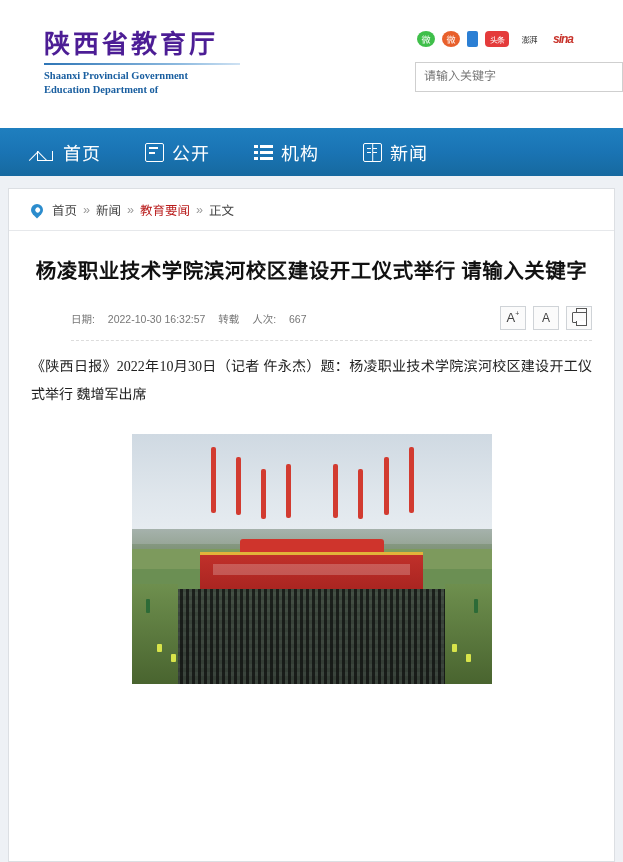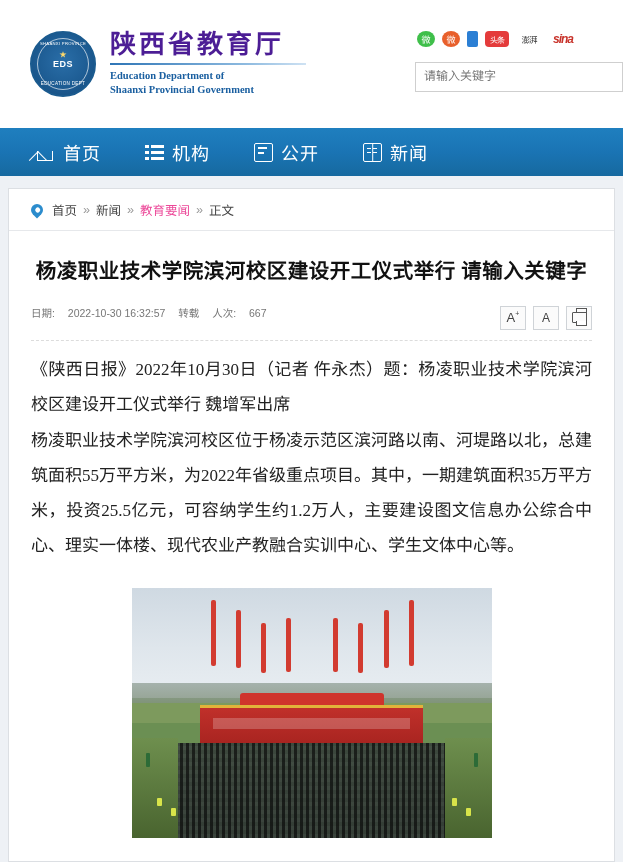--- a/index.html
+++ b/index.html
@@ -239,39 +239,40 @@
     position: relative;
     margin-right: 3px;
     flex: 0 0 auto;
   }
   .pin:after {
     content:""; position:absolute; left:3.5px; top:3.5px; width:5px; height:5px;
     background:#fff; border-radius:50%;
   }
   .bc-sep { color:#999; }
   .bc-link { color:#444; }
-  .bc-hl { color:#ec4899; }
+  .bc-hl { color:#b91c1c; }
 
   .article { padding: 0 22px; }
   h1.art-title {
     font-family: "Liberation Serif", serif;
     font-size: 20.5px;
     line-height: 1.4;
     text-align: center;
     color: #111;
     font-weight: bold;
     margin: 26px 0 18px 0;
     letter-spacing: .5px;
   }
   .meta-row {
     display: flex;
-    align-items: flex-start;
+    align-items: flex-end;
     justify-content: space-between;
     border-bottom: 1px dashed #dcdcdc;
     padding-bottom: 10px;
+    margin-left: 40px;
   }
   .meta-left { font-size: 10.5px; color: #777; line-height: 1.9; }
   .meta-left span { margin-right: 10px; }
   .meta-tools { display: flex; align-items: center; gap: 7px; padding-top: 2px; }
   .tool {
     width: 26px; height: 24px;
     border: 1px solid #cfd3d7;
     background: #fbfbfb;
     display: flex; align-items: center; justify-content: center;
     font-size: 12px; color: #444;
@@ -290,21 +291,21 @@
     border:1.4px solid #555; border-bottom:0;
   }
   .tool .printer:after {
     content:""; position:absolute; left:3px; bottom:-4px; width:9px; height:4px;
     border:1.4px solid #555; border-top:0; background:#fff;
   }
 
   .art-body { padding-top: 12px; }
   .art-body p {
     font-family: "Liberation Serif", serif;
-    font-size: 17px;
+    font-size: 14px;
     line-height: 2.05;
     color: #222;
     margin: 0 0 2px 0;
     text-align: justify;
     text-indent: 0;
   }
 
   .figure { text-align: center; margin-top: 24px; }
   .figure .photo {
     width: 360px;
@@ -370,32 +371,25 @@
     position:absolute; width:4px; height:14px; background:#2d6b37; border-radius:1px;
   }
 </style>
 </head>
 <body>
 
 <div class="page">
 
   <div class="header">
     <div class="logo-block">
-      <div class="emblem">
-        <div class="ring"></div>
-        <div class="emblem-top">SHAANXI PROVINCE</div>
-        <div class="star">★</div>
-        <div class="emblem-center">EDS</div>
-        <div class="emblem-bottom">EDUCATION DEPT</div>
-      </div>
       <div class="title-wrap">
         <div class="title-cn">陕西省教育厅</div>
         <div class="title-rule"></div>
+        <div class="title-en">Shaanxi Provincial Government</div>
         <div class="title-en">Education Department of</div>
-        <div class="title-en">Shaanxi Provincial Government</div>
       </div>
     </div>
 
     <div class="header-right">
       <div class="social-row">
         <span class="si wechat">微</span>
         <span class="si weibo">微</span>
         <span class="si phone"></span>
         <span class="si toutiao">头条</span>
         <span class="si pengpai">澎湃</span>
@@ -404,41 +398,41 @@
       <div class="search-box">
         <input type="text" placeholder="请输入关键字" style="">
       </div>
     </div>
   </div>
 
   <div class="nav">
     <div class="nav-item">
       <span class="nav-ico ic-home"></span>
       <span>首页</span>
+    </div>
+    <div class="nav-item">
+      <span class="nav-ico ic-open"></span>
+      <span>公开</span>
     </div>
     <div class="nav-item">
       <span class="nav-ico ic-list">
         <span class="r r1">
             <b></b>
             <i></i>
           </span>
         <span class="r r2">
             <b></b>
             <i></i>
           </span>
         <span class="r r3">
             <b></b>
             <i></i>
           </span>
       </span>
       <span>机构</span>
-    </div>
-    <div class="nav-item">
-      <span class="nav-ico ic-open"></span>
-      <span>公开</span>
     </div>
     <div class="nav-item">
       <span class="nav-ico ic-news"></span>
       <span>新闻</span>
     </div>
   </div>
 
   <div class="body-wrap">
     <div class="content-card">
 
@@ -475,21 +469,20 @@
               <span>A</span>
             </div>
             <div class="tool">
               <span class="printer"></span>
             </div>
           </div>
         </div>
 
         <div class="art-body">
           <p>《陕西日报》2022年10月30日（记者 仵永杰）题：杨凌职业技术学院滨河校区建设开工仪式举行 魏增军出席</p>
-          <p>杨凌职业技术学院滨河校区位于杨凌示范区滨河路以南、河堤路以北，总建筑面积55万平方米，为2022年省级重点项目。其中，一期建筑面积35万平方米，投资25.5亿元，可容纳学生约1.2万人，主要建设图文信息办公综合中心、理实一体楼、现代农业产教融合实训中心、学生文体中心等。</p>
         </div>
 
         <div class="figure">
           <div class="photo">
             <div class="sky"></div>
             <div class="hills"></div>
             <div class="field-far"></div>
 
             <div class="balloon" style="left:22%; top:5%; height:66px;"></div>
             <div class="balloon" style="left:29%; top:9%; height:58px;"></div>

